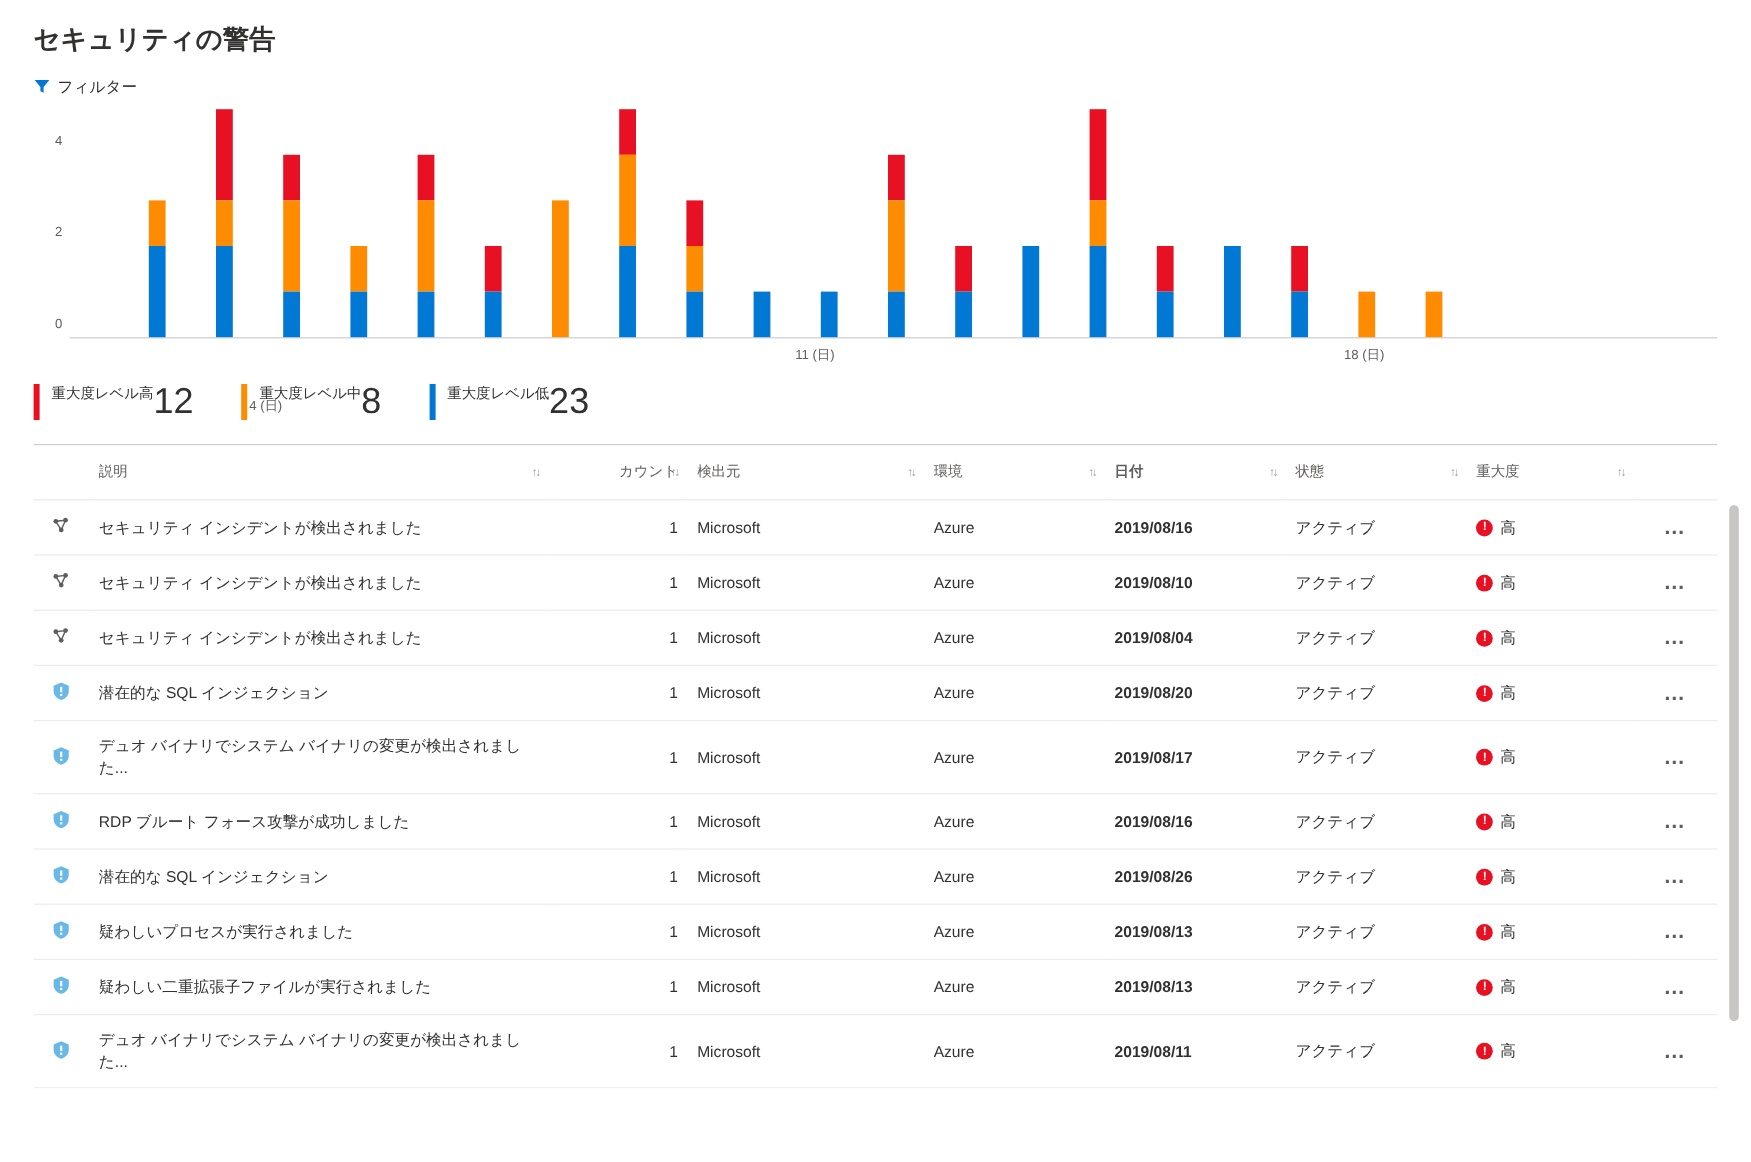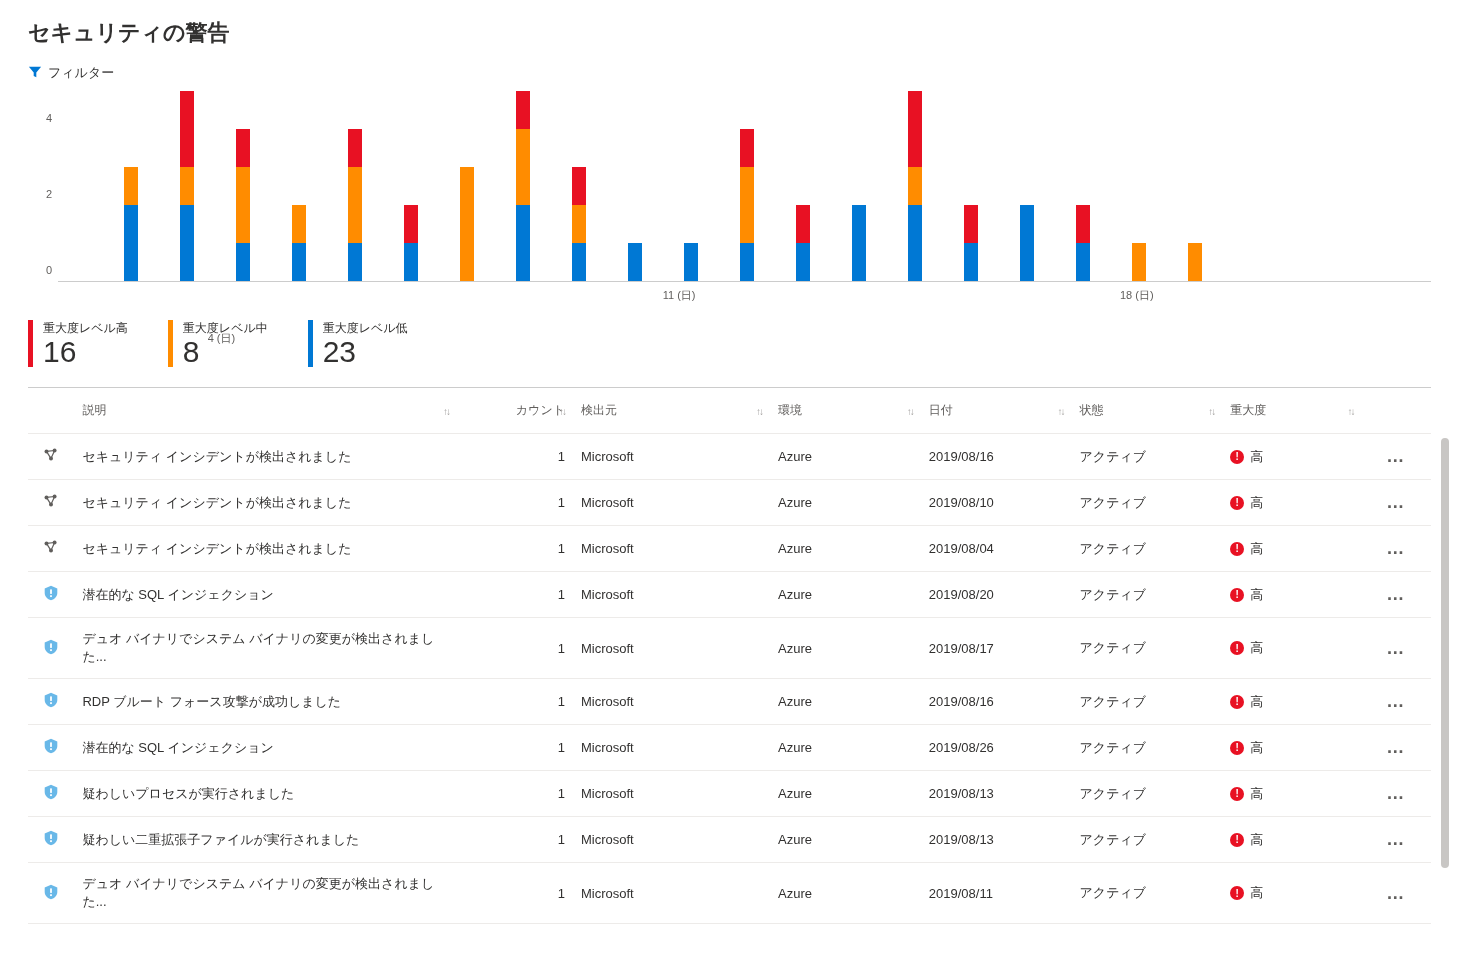--- a/index.html
+++ b/index.html
@@ -20,34 +20,34 @@
 .seg-med { background: #ff8c00; }
 .seg-high { background: #e81123; }
 .xaxis { margin-left: 30px; position: relative; height: 24px; }
 .xtick { position: absolute; font-size: 11px; color: #605e5c; top: 6px; transform: translateX(-50%); }
 .summary { display: flex; gap: 40px; padding: 14px 28px 20px; }
 .summary-item { display: flex; align-items: stretch; gap: 10px; }
 .summary-bar { width: 5px; }
 .sb-high { background: #e81123; }
 .sb-med { background: #ff8c00; }
 .sb-low { background: #0078d4; }
-.summary-text { display: flex; flex-direction: column; }
+.summary-text { display: flex; flex-direction: row; }
 .summary-label { font-size: 12px; color: #323130; }
 .summary-value { font-size: 30px; font-weight: 400; line-height: 1; }
 .table-wrap { border-top: 1px solid #ccc; margin: 0 28px; position: relative; }
 table { width: 100%; border-collapse: collapse; }
 th { text-align: left; font-weight: 400; font-size: 12px; color: #605e5c; padding: 14px 8px; border-bottom: 1px solid #edebe9; position: relative; }
 th .sort-arrows { position: absolute; right: 8px; top: 50%; transform: translateY(-50%); color: #a19f9d; font-size: 10px; letter-spacing: -2px; }
 td { padding: 12px 8px; border-bottom: 1px solid #edebe9; font-size: 13px; vertical-align: middle; }
 .col-icon { width: 40px; text-align: center; }
 .col-desc { width: 330px; }
 .col-count { width: 100px; text-align: right; }
 .col-source { width: 170px; }
 .col-env { width: 130px; }
-.col-date { width: 130px; }
+.col-date { width: 130px; font-weight: bold; }
 .col-state { width: 130px; }
 .col-sev { width: 120px; }
 .col-more { width: 60px; text-align: center; font-size: 18px; font-weight: 700; letter-spacing: 2px; color: #605e5c; cursor: pointer; }
 .sev-badge { display: inline-flex; align-items: center; gap: 6px; }
 .sev-dot { width: 14px; height: 14px; border-radius: 50%; background: #e81123; color: #fff; font-size: 10px; font-weight: 700; display: inline-flex; align-items: center; justify-content: center; }
 .row-icon svg { width: 18px; height: 18px; }
 .scrollbar { position: absolute; right: -18px; top: 50px; width: 8px; height: 430px; background: #c8c6c4; border-radius: 4px; }
 </style>
 </head>
 <body>
@@ -162,21 +162,21 @@
         <div class="xtick" style="left: 45.2381%;">11 (日)</div>
         <div class="xtick" style="left: 78.5714%;">18 (日)</div>
       </div>
   </div>
 
   <div class="summary" id="summary">
       <div class="summary-item">
         <div class="summary-bar sb-high"></div>
         <div class="summary-text">
           <div class="summary-label">重大度レベル高</div>
-          <div class="summary-value">16</div>
+          <div class="summary-value">12</div>
         </div>
       </div>
       <div class="summary-item">
         <div class="summary-bar sb-med"></div>
         <div class="summary-text">
           <div class="summary-label">重大度レベル中</div>
           <div class="summary-value">8</div>
         </div>
       </div>
       <div class="summary-item">

